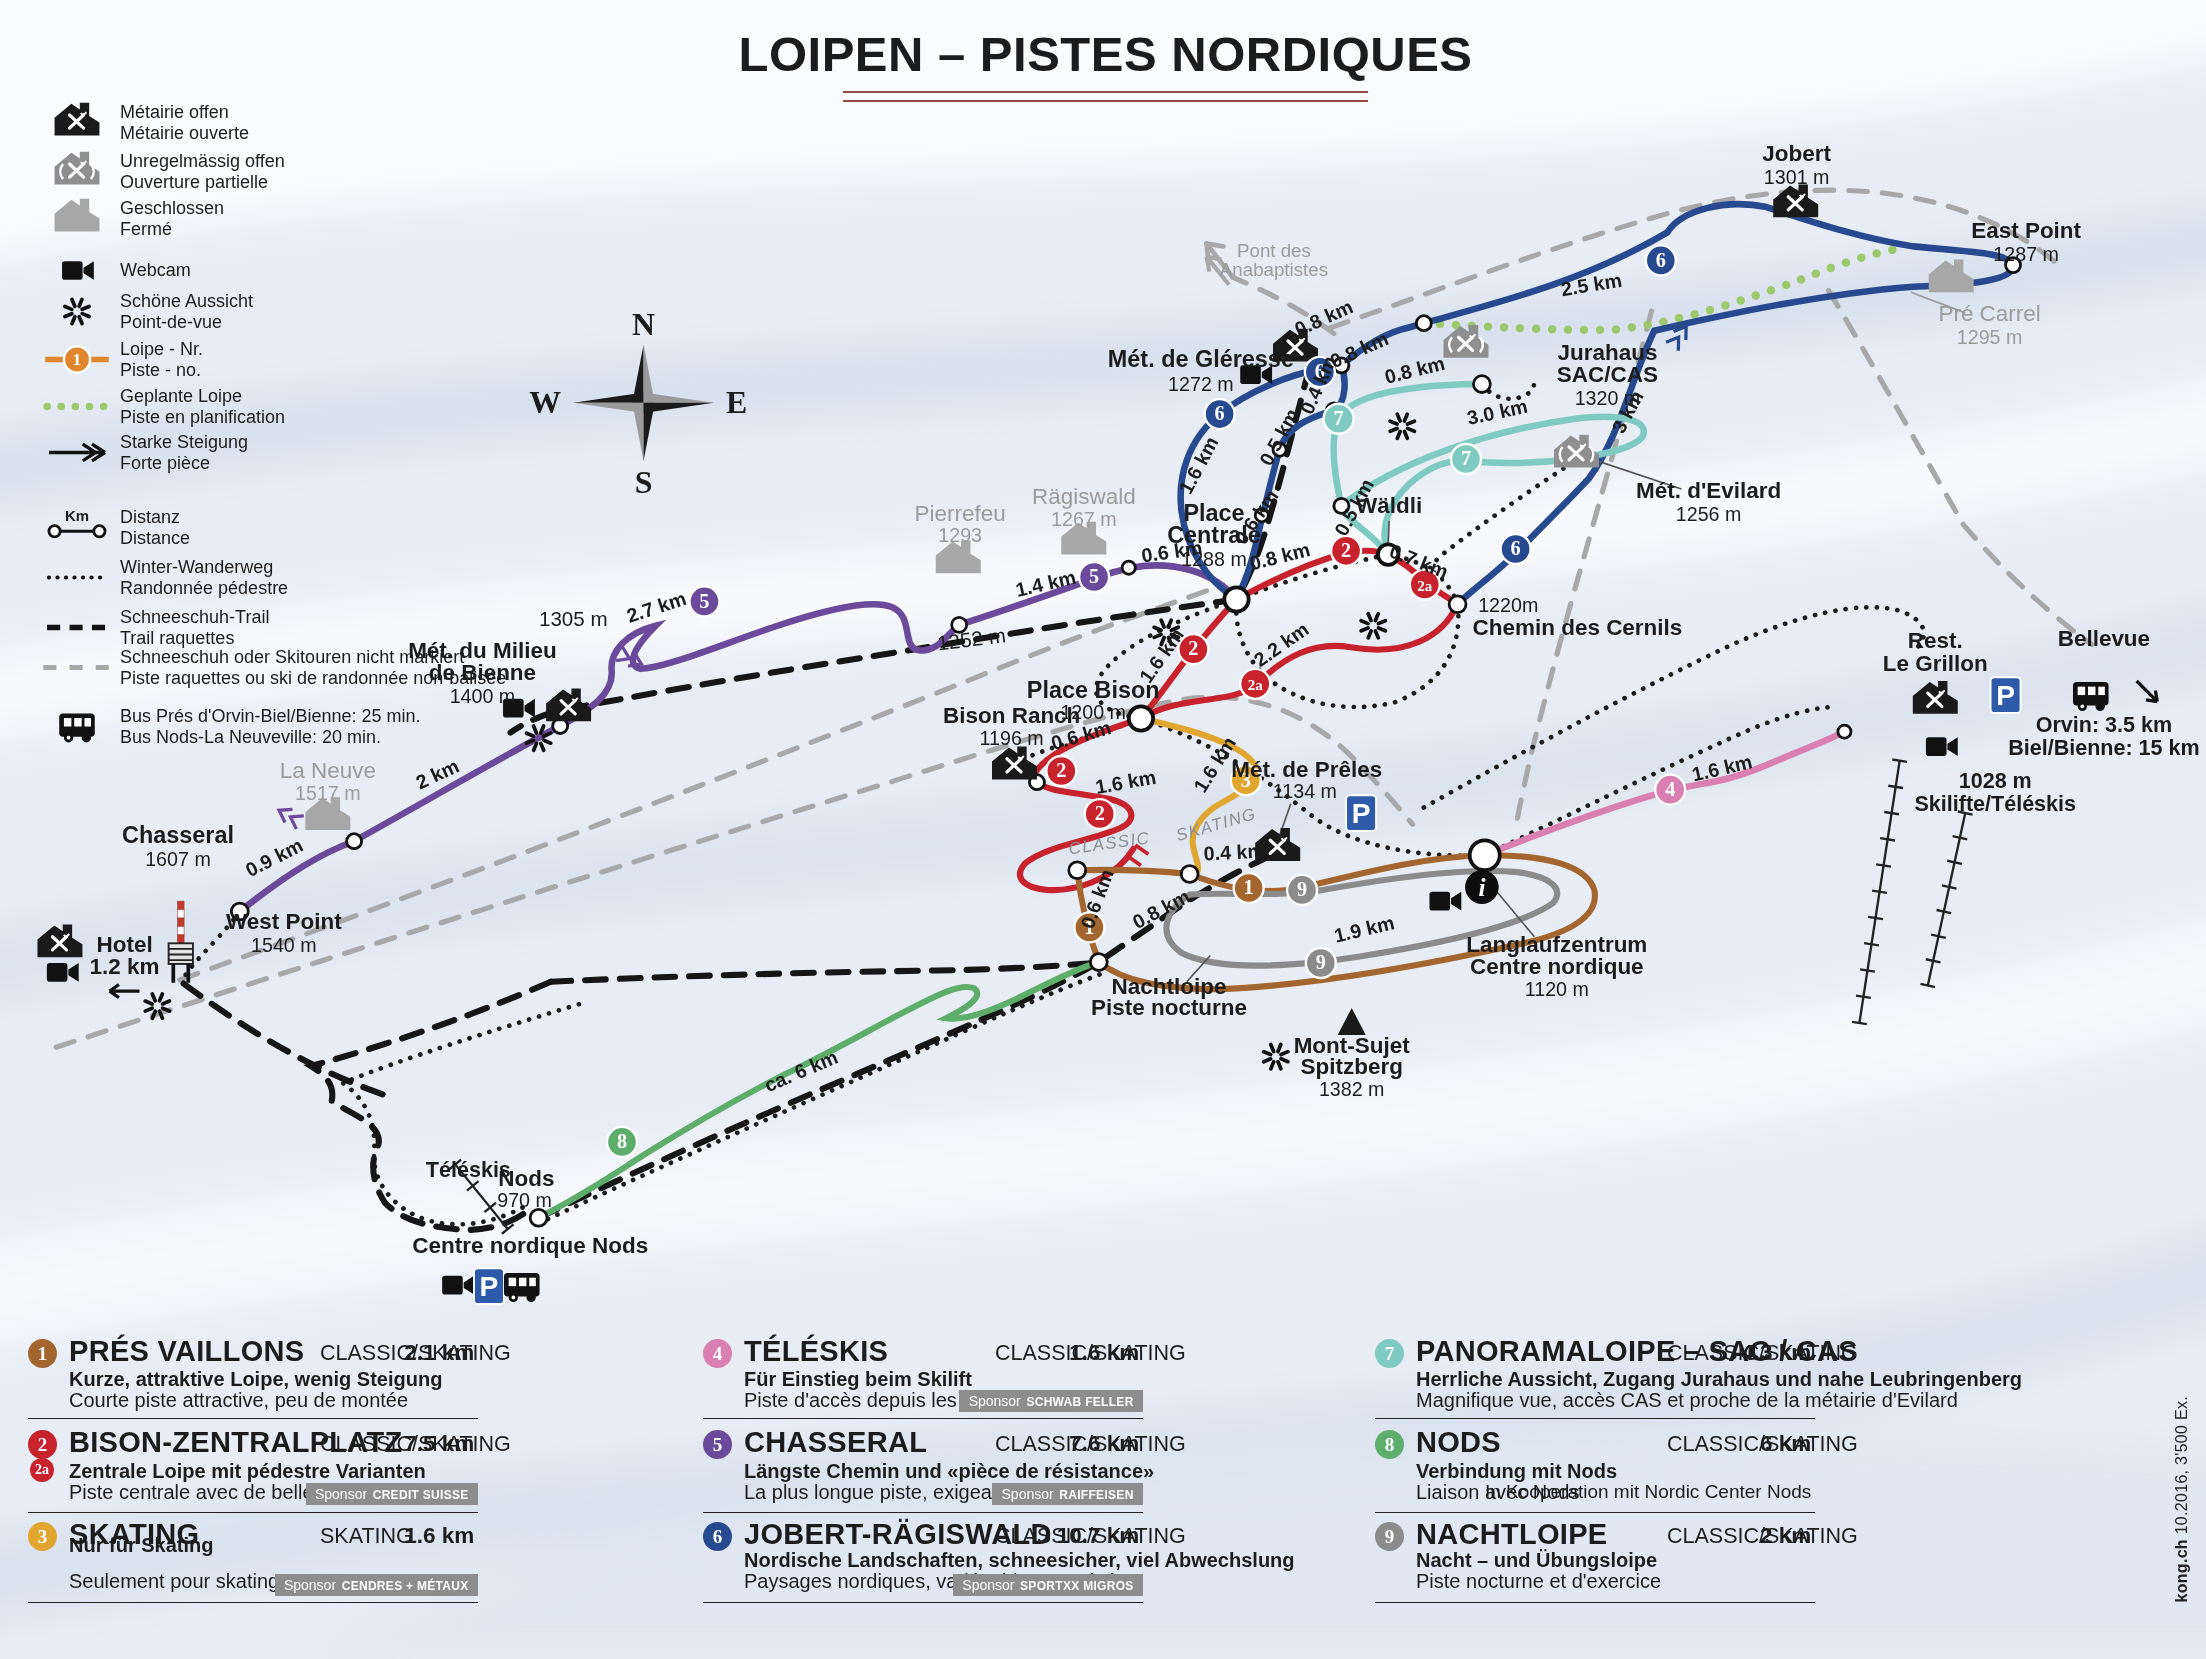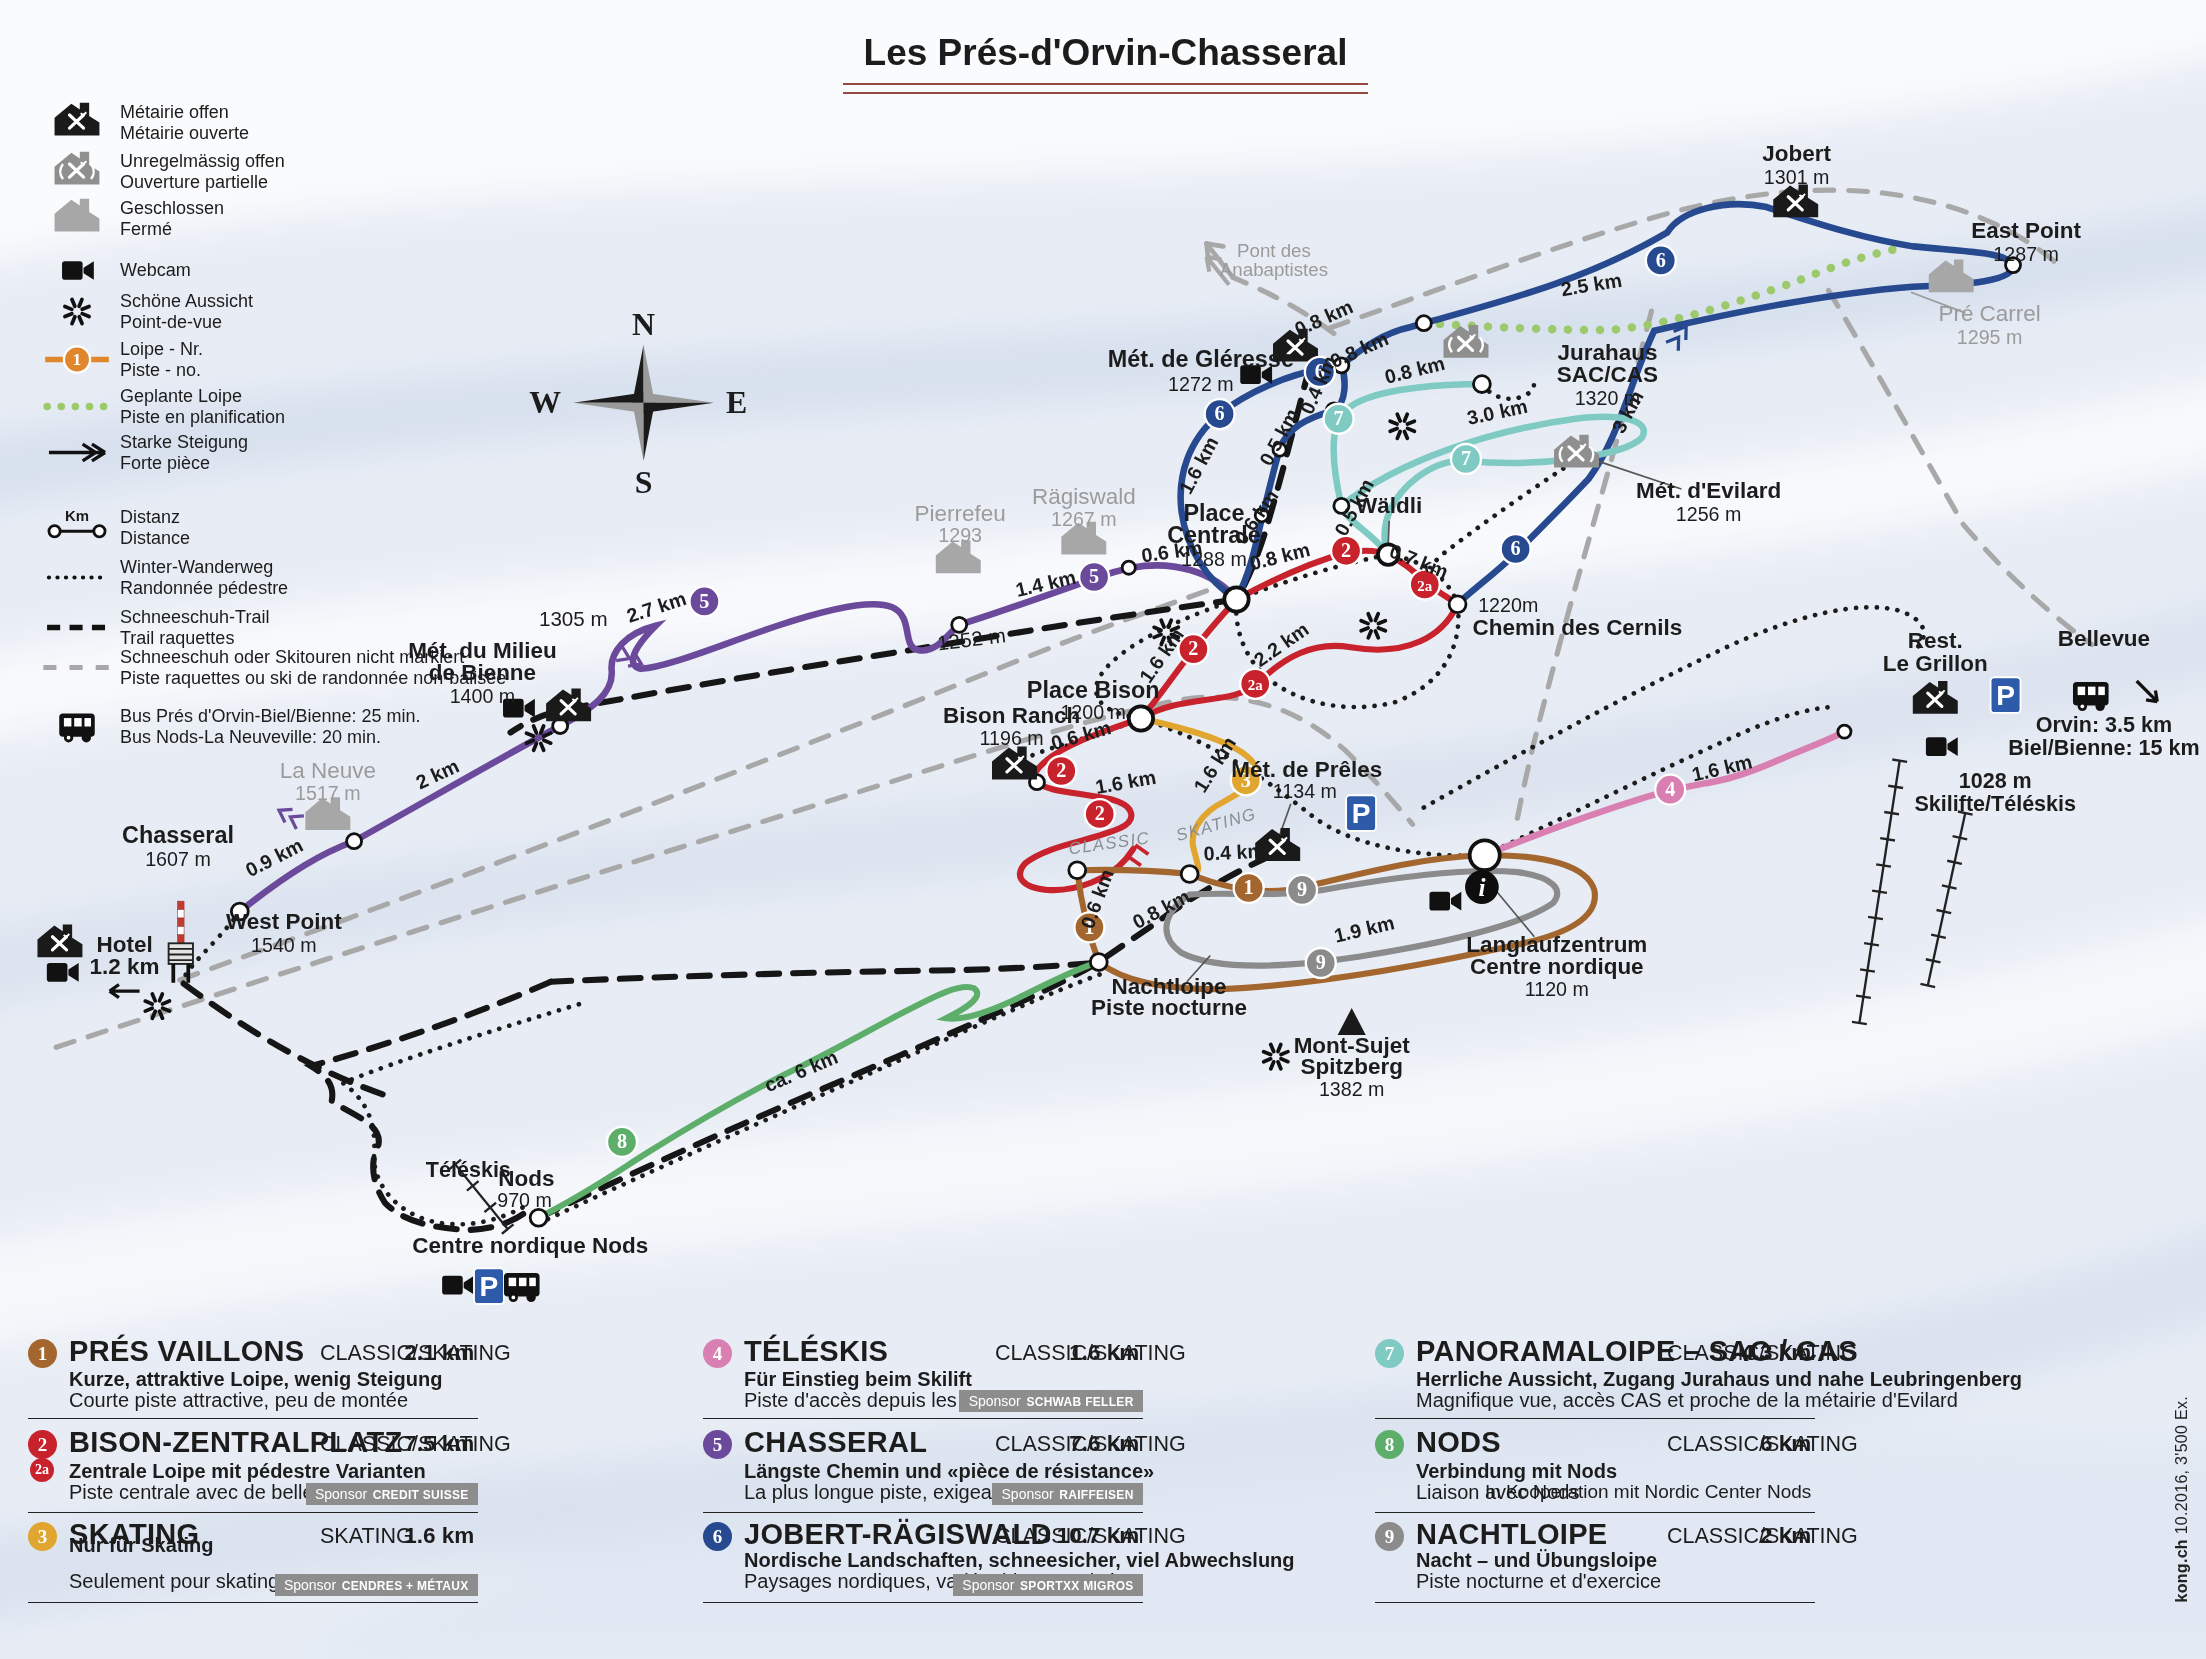--- a/index.html
+++ b/index.html
@@ -603,21 +603,21 @@
           <text x="562" y="1266" font-size="24" font-family="&quot;Liberation Sans&quot;,sans-serif" font-weight="700" fill="#1c1c1c" text-anchor="middle">Nods</text>
           <text x="560" y="1289" font-size="21" font-family="&quot;Liberation Sans&quot;,sans-serif" font-weight="400" fill="#1c1c1c" text-anchor="middle">970 m</text>
           <text x="566" y="1338" font-size="24" font-family="&quot;Liberation Sans&quot;,sans-serif" font-weight="700" fill="#1c1c1c" text-anchor="middle">Centre nordique Nods</text>
           <text x="1300" y="886" font-size="18" font-family="&quot;Liberation Sans&quot;,sans-serif" font-weight="400" fill="#8a8f94" text-anchor="middle" font-style="italic" letter-spacing="1.5" transform="rotate(-16 1300 886)">SKATING</text>
           <text x="1185" y="906" font-size="18" font-family="&quot;Liberation Sans&quot;,sans-serif" font-weight="400" fill="#8a8f94" text-anchor="middle" font-style="italic" letter-spacing="1.5" transform="rotate(-8 1185 906)">CLASSIC</text>
         </g>
       </g>
   </svg>
 
   <div id="titleblock">
-    <div class="t2">Les Prés-d'Orvin-Chasseral</div>
+    <div class="t1">LOIPEN – PISTES NORDIQUES</div>
     <div class="rule"></div>
   </div>
 
   <div id="legend">
       <div class="lg-item" style="top: 101px;">
         <div class="lg-ic">
           <svg width="86" height="43" viewBox="-46 -23 92 46">
             <g>
               <path d="M-24,14 L-24,-5 L-6,-20 L3,-14 L3,-21 L13,-21 L13,-7 L24,0 L24,14 Z" fill="#1a1a1a"></path>
               <path d="M-8,6 L7,-8 M-8,-8 L7,6" stroke="#fff" stroke-width="3.4" stroke-linecap="round"></path>

